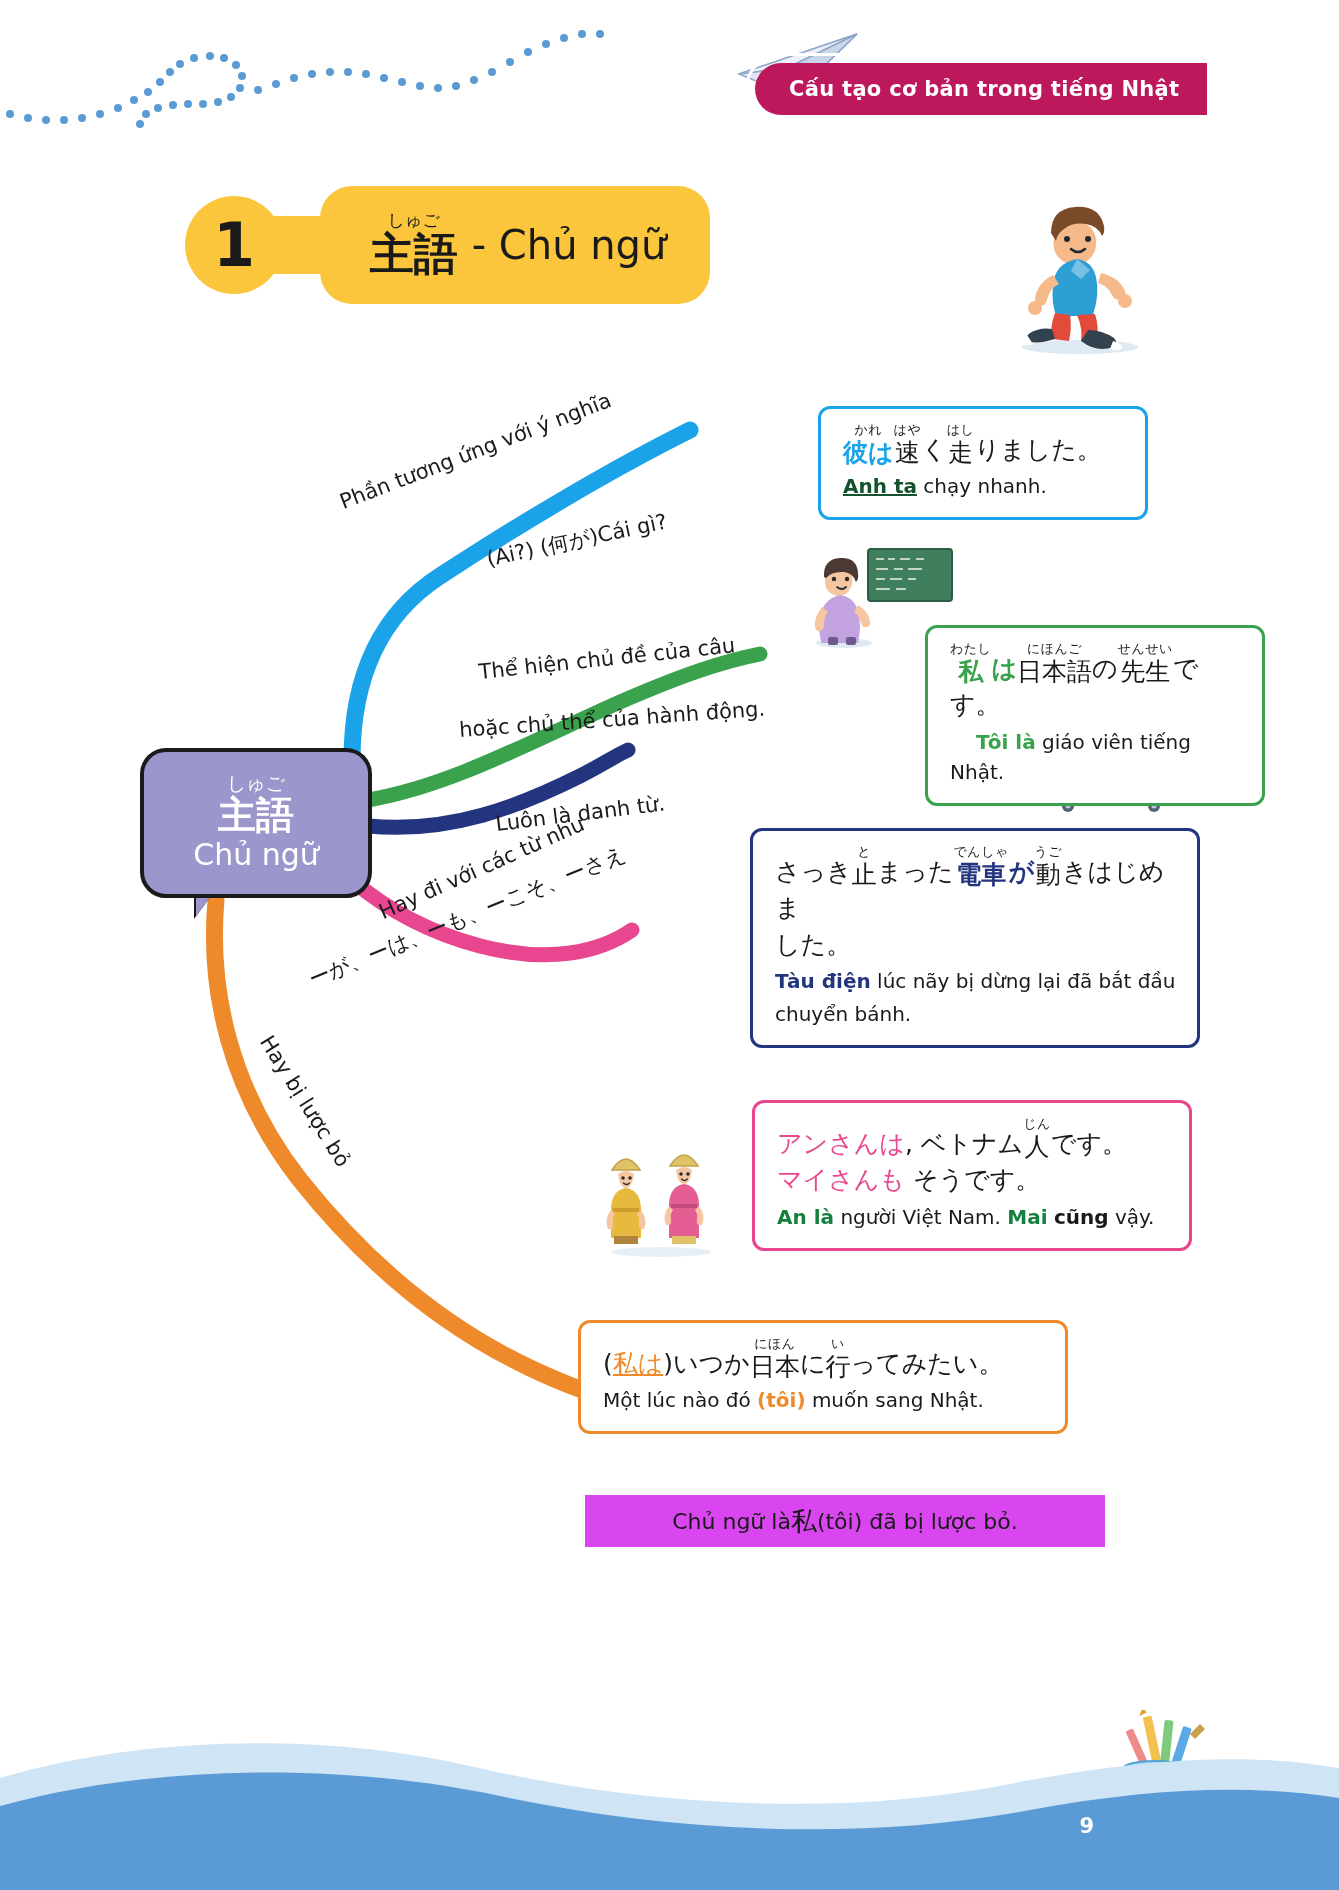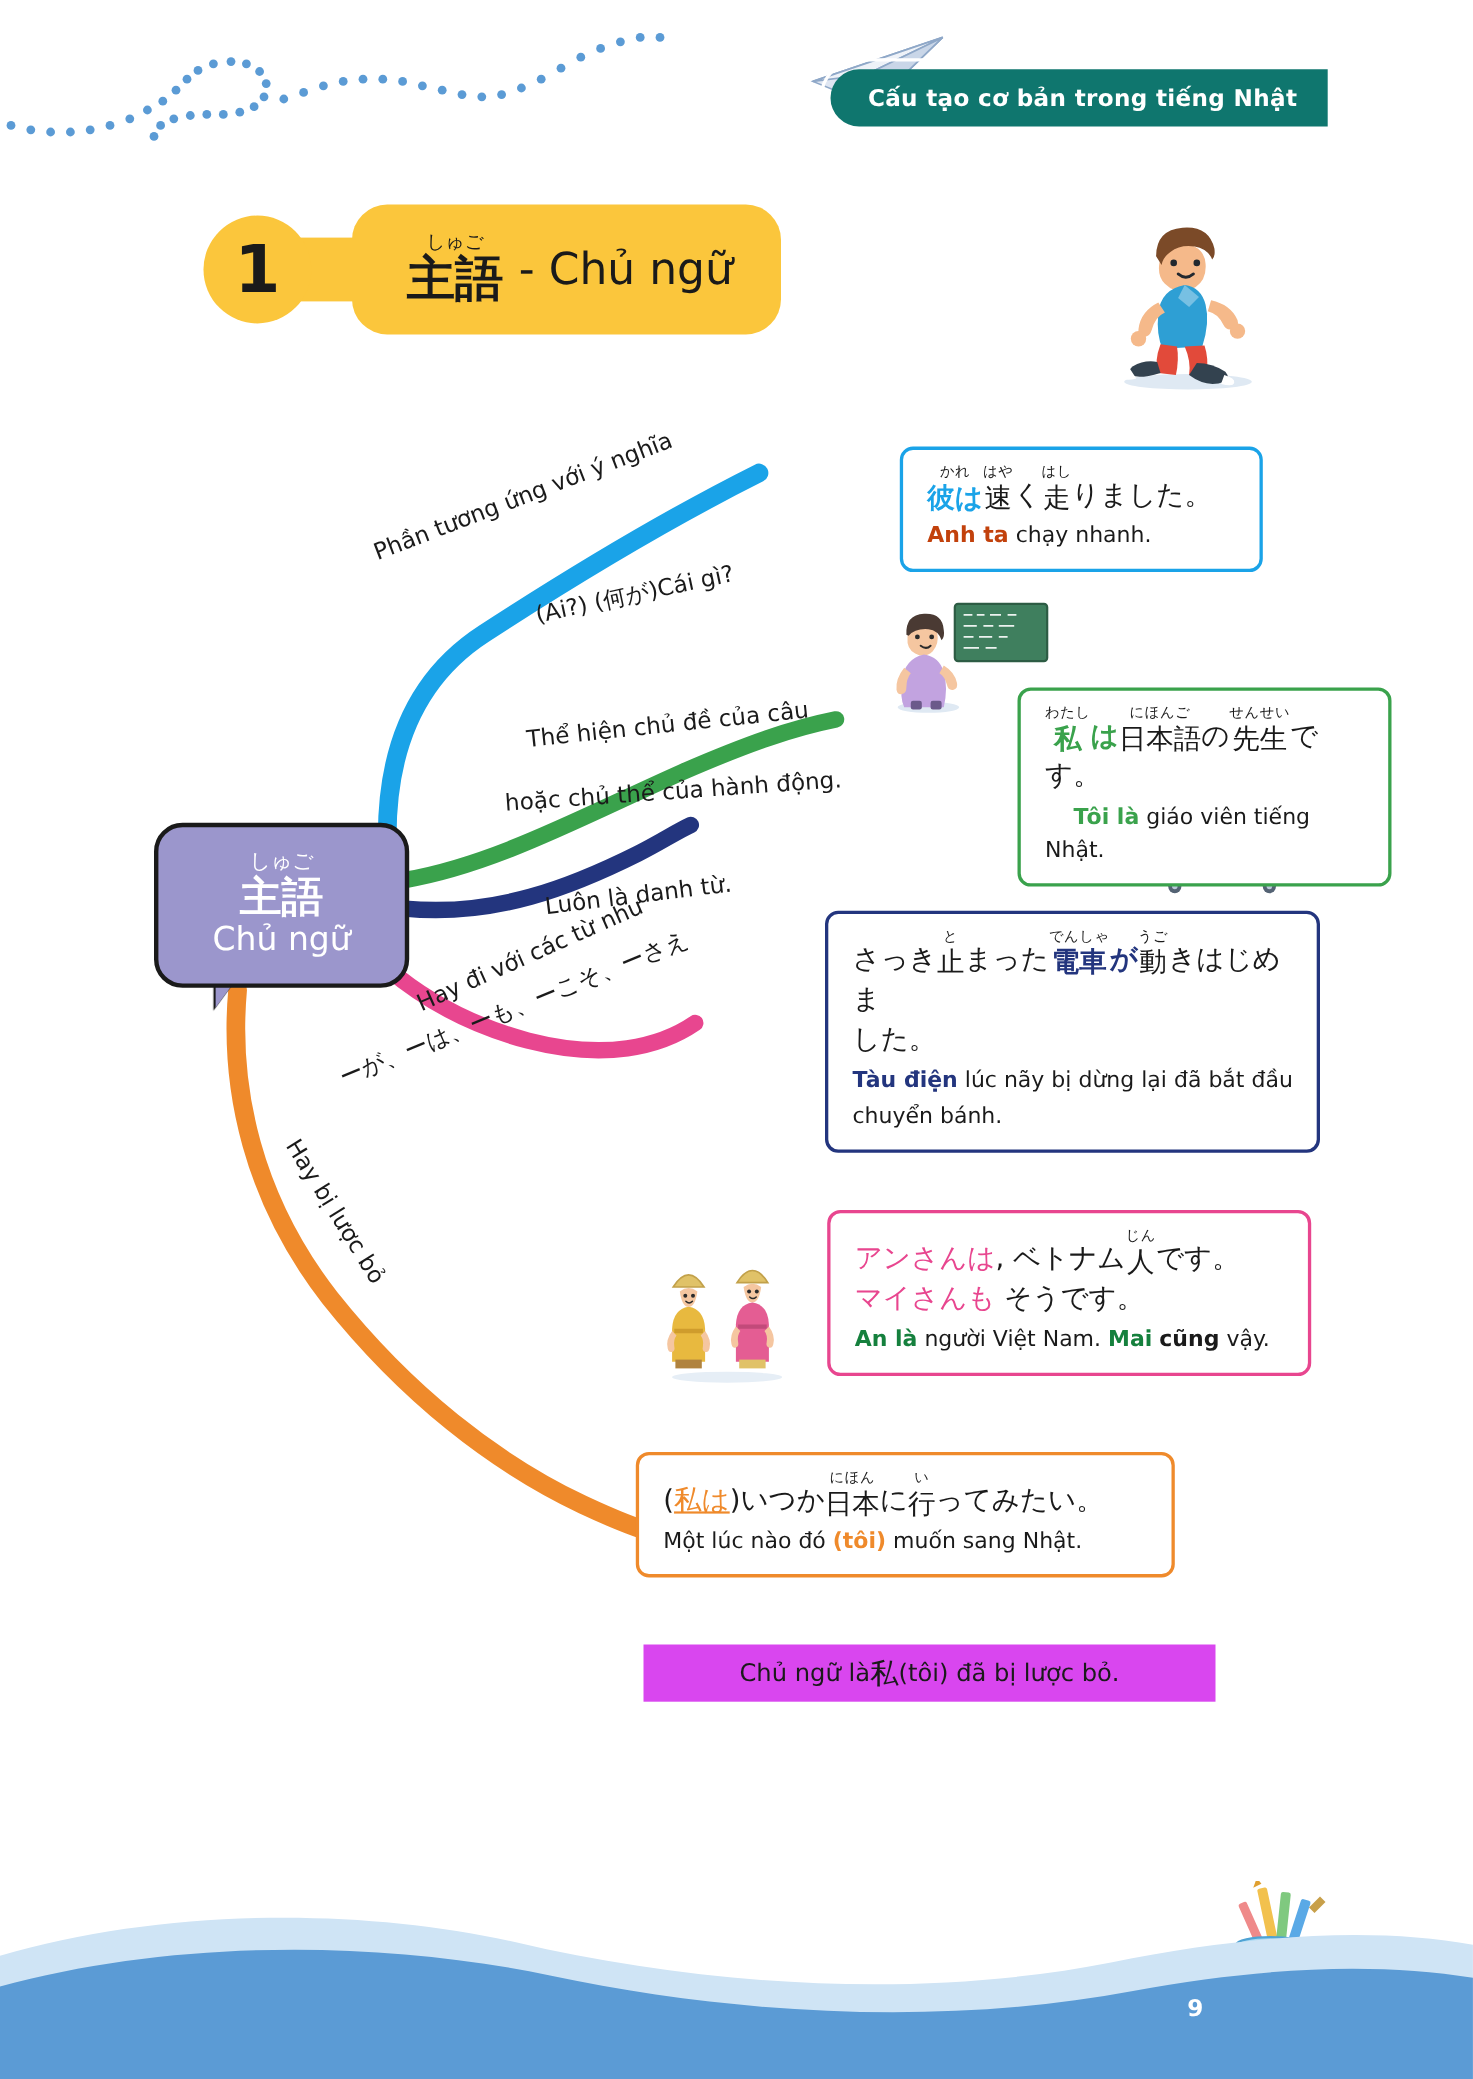--- a/index.html
+++ b/index.html
@@ -9,21 +9,21 @@
     background: #ffffff;
     position: relative;
     overflow: hidden;
   }
   .page { position: relative; width: 1339px; height: 1890px; }
 
   
   .hdr-banner {
     position: absolute; left: 755px; top: 63px;
     height: 52px; padding: 0 28px 0 34px;
-    background: #0f766e;
+    background: #be185d;
     border-radius: 26px 0 0 26px;
     display: flex; align-items: center;
     color: #ffffff; font-weight: bold; font-size: 21px;
     letter-spacing: .3px;
     white-space: nowrap;
     text-align: right;
   }
   .hdr-banner-outline {
     position: absolute; left: 745px; top: 53px;
     width: 620px; height: 72px;
@@ -102,21 +102,21 @@
     border-radius: 12px;
     padding: 14px 20px 16px 22px;
   }
   .jp { font-size: 25px; line-height: 1.45; color: #1a1a1a; }
   .jp .hl-blue  { color: #1aa3e8; font-weight: bold; }
   .jp .hl-green { color: #3aa24c; font-weight: bold; }
   .jp .hl-navy  { color: #23357e; font-weight: bold; }
   .jp .hl-pink  { color: #e8468f; }
   .jp .hl-orange{ color: #ef8a2b; }
   .vn { font-size: 20px; line-height: 1.5; color: #1a1a1a; margin-top: 3px; }
-  .vn b.c-blue  { color: #c2410c; }
+  .vn b.c-blue  { color: #14532d; text-decoration: underline; }
   .vn b.c-green { color: #3aa24c; margin-left: 26px; }
   .vn b.c-navy  { color: #23357e; }
   .vn b.c-pink  { color: #15803d; }
   .vn b.c-orange{ color: #ef8a2b; }
 
   
   rb-unit { display: inline-flex; flex-direction: column; align-items: center;
             vertical-align: bottom; line-height: 1; }
   rb-unit .rt { font-size: 13px; line-height: 1.1; margin-bottom: 1px; letter-spacing: .5px; }
   rb-unit .rbse { line-height: 1.2; }

